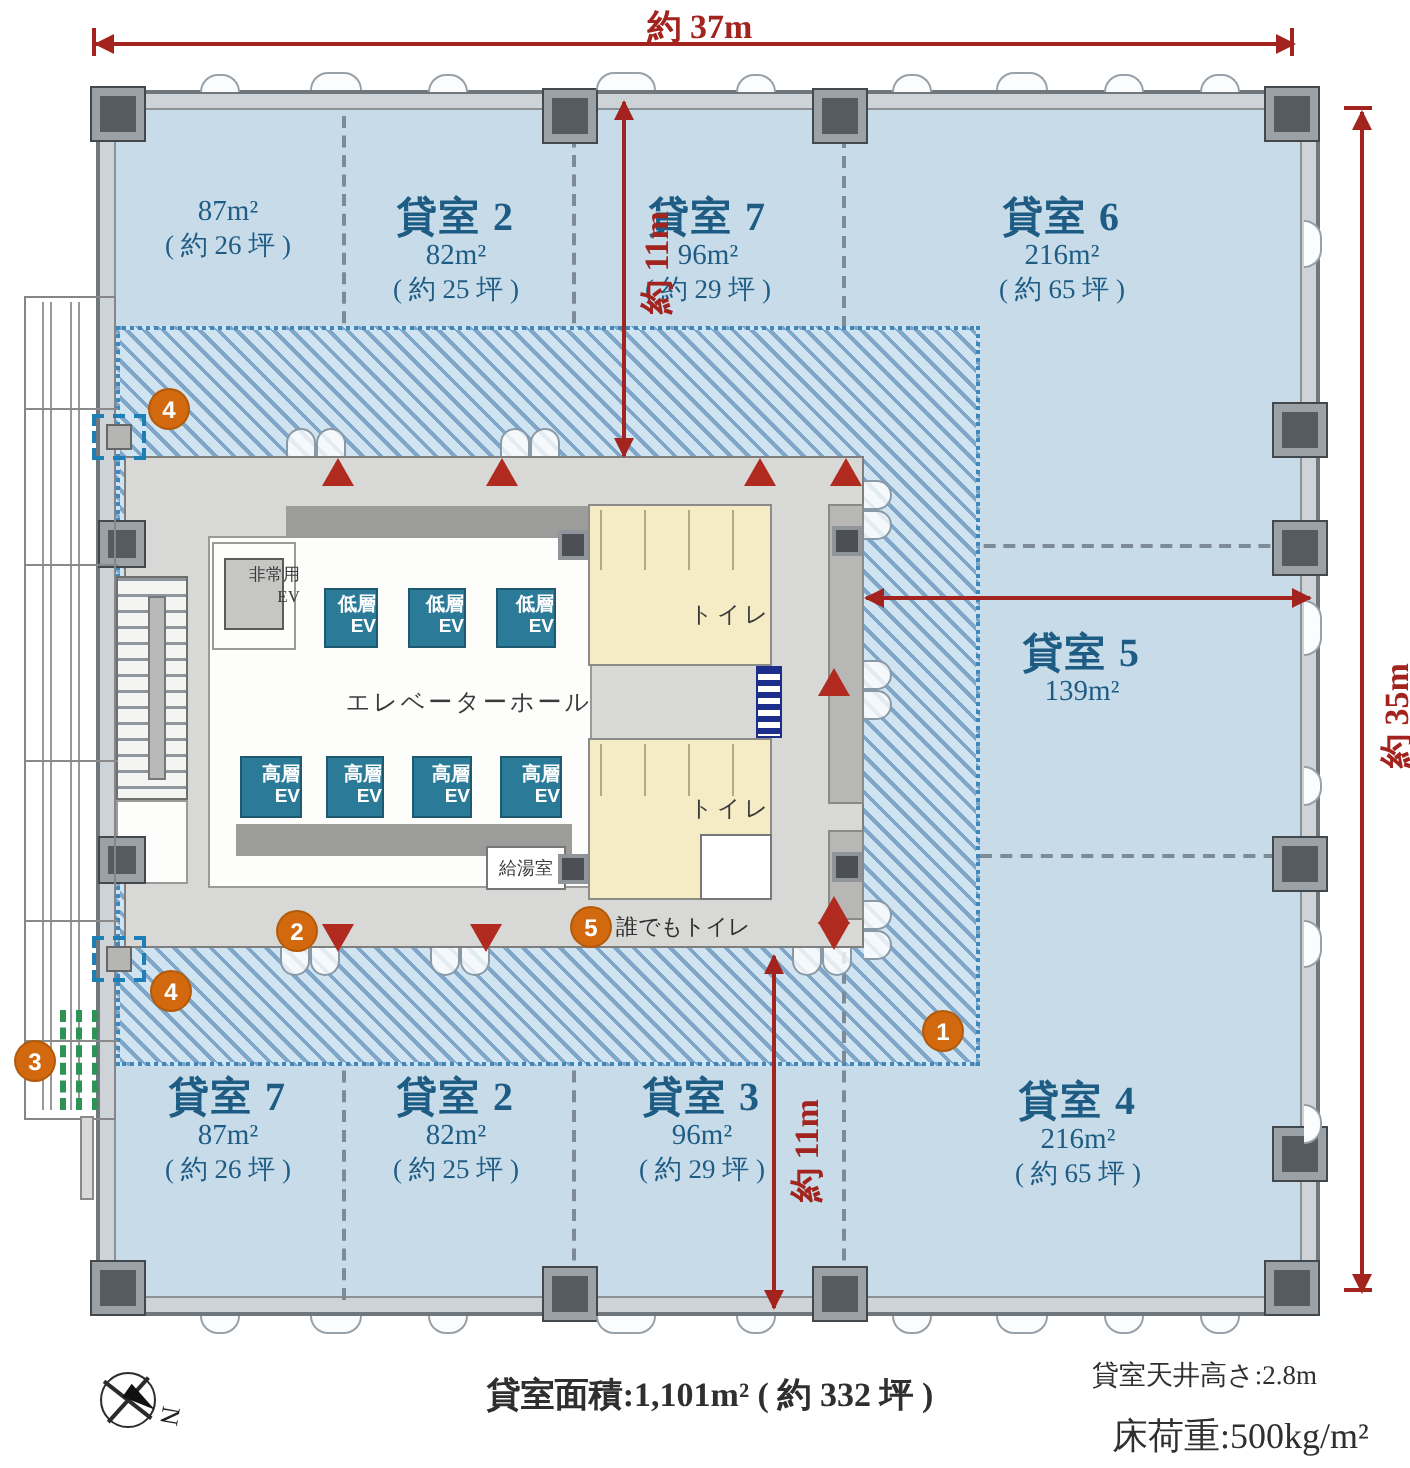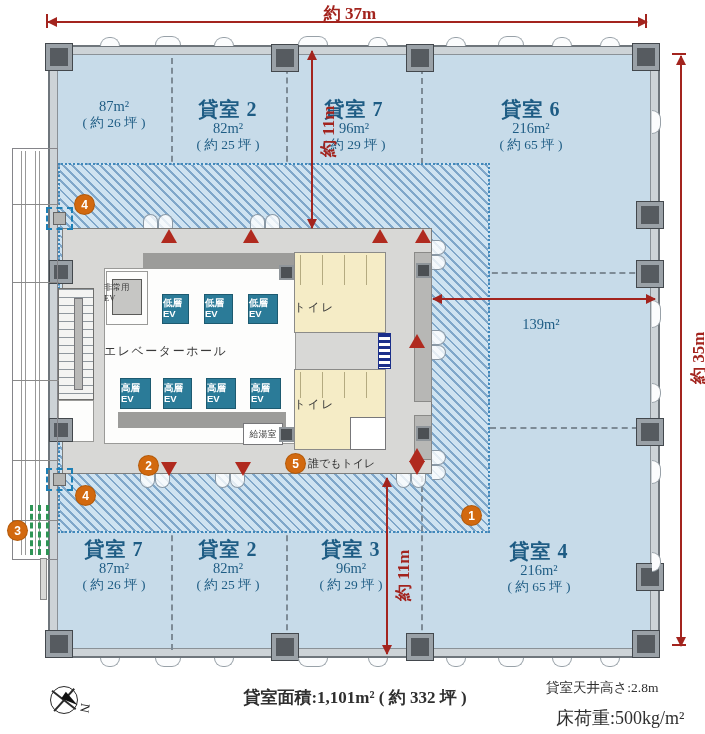--- a/index.html
+++ b/index.html
@@ -25,24 +25,24 @@
 .dashv{width:0;border-left:2px dashed #7d8b96;}
 .dashh{height:0;border-top:2px dashed #7d8b96;}
 
 .corebase{background:#d8d8d6;border:1.5px solid #7e7e7c;}
 .whitebox{background:#fdfdfc;border:1px solid #9a9a98;}
 .grayband{background:#9c9c9a;}
 .wallstrip{background:#b7b7b5;border:1px solid #8a8a88;}
 .toilet{background:#f5ecc6;border:1px solid #8b8b89;}
 .stalls{background:repeating-linear-gradient(90deg,#b4aa80 0 1.2px,rgba(0,0,0,0) 1.2px 22px);}
 .shaft{background:repeating-linear-gradient(180deg,#1b2f8a 0 3px,#fff 3px 6px);border:1px solid #1b2f8a;}
-.evbox{background:var(--teal);border:1px solid #1d5a70;color:#fff;display:flex;flex-direction:column;align-items:flex-start;justify-content:center;font:bold 9.5px "Liberation Sans",sans-serif;line-height:1.12;text-align:center;}
+.evbox{background:var(--teal);border:1px solid #1d5a70;color:#fff;display:flex;flex-direction:column;align-items:flex-end;justify-content:center;font:bold 9.5px "Liberation Sans",sans-serif;line-height:1.12;text-align:center;}
 .stairs{background:#f4f4f2 repeating-linear-gradient(180deg,#8f979d 0 1.5px,rgba(0,0,0,0) 1.5px 8px);border:1.5px solid #6f6f6d;}
 .rail{background:#b9b9b7;border:1px solid #77777a;}
-.coretext{color:#3a3a3a;text-align:left;}
+.coretext{color:#3a3a3a;text-align:right;}
 .smallroom{background:#fff;border:1px solid #77777a;color:#3a3a3a;text-align:center;}
 
 .room{text-align:center;color:var(--navy);}
 .room .nm{font-size:20px;font-weight:bold;letter-spacing:1px;line-height:1.1;}
 .room .ar{font-size:14.5px;line-height:1.2;}
 .room .tb{font-size:13.5px;line-height:1.2;}
 
 .dimh{height:2px;background:var(--red);}
 .dimh::before,.dimh::after{content:"";position:absolute;top:-4.5px;border-top:5.5px solid transparent;border-bottom:5.5px solid transparent;}
 .dimh::before{left:-1px;border-right:10px solid var(--red);}
@@ -241,20 +241,21 @@
     <div class="nm">貸室 7</div>
     <div class="ar">96m²</div>
     <div class="tb">( 約 29 坪 )</div>
   </div>
   <div class="a room" style="left:420px;top:98px;width:222px">
     <div class="nm">貸室 6</div>
     <div class="ar">216m²</div>
     <div class="tb">( 約 65 坪 )</div>
   </div>
   <div class="a room" style="left:432px;top:316px;width:218px">
+    <div class="nm">貸室 5</div>
     <div class="ar">139m²</div>
   </div>
   <div class="a room" style="left:428px;top:540px;width:222px">
     <div class="nm">貸室 4</div>
     <div class="ar">216m²</div>
     <div class="tb">( 約 65 坪 )</div>
   </div>
   <div class="a room" style="left:60px;top:538px;width:108px">
     <div class="nm">貸室 7</div>
     <div class="ar">87m²</div>

